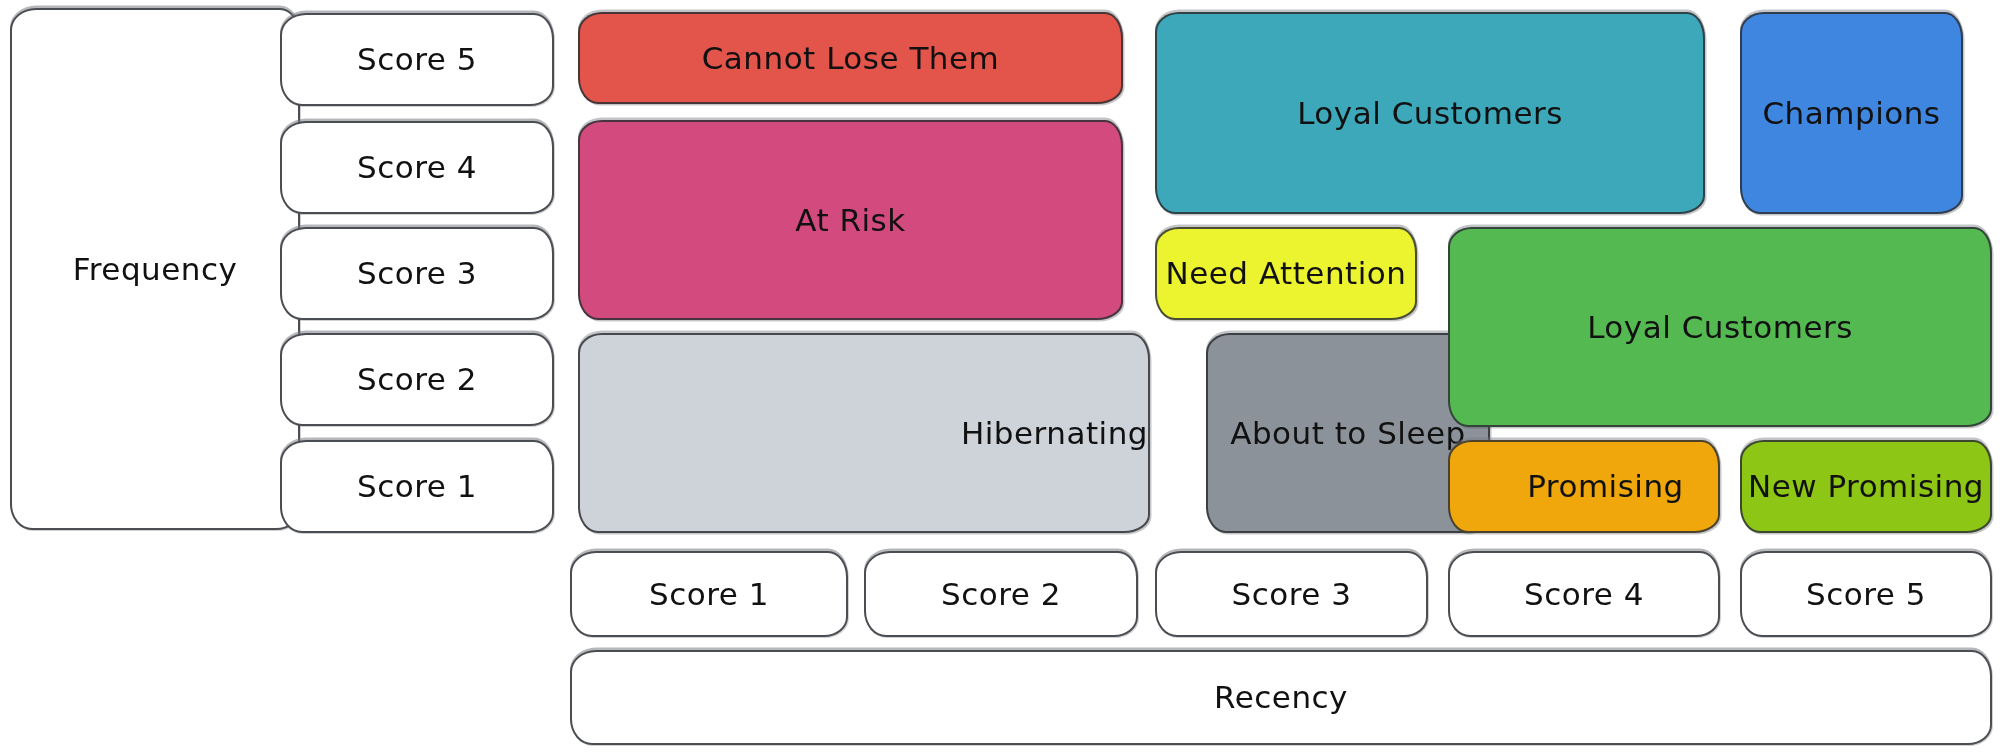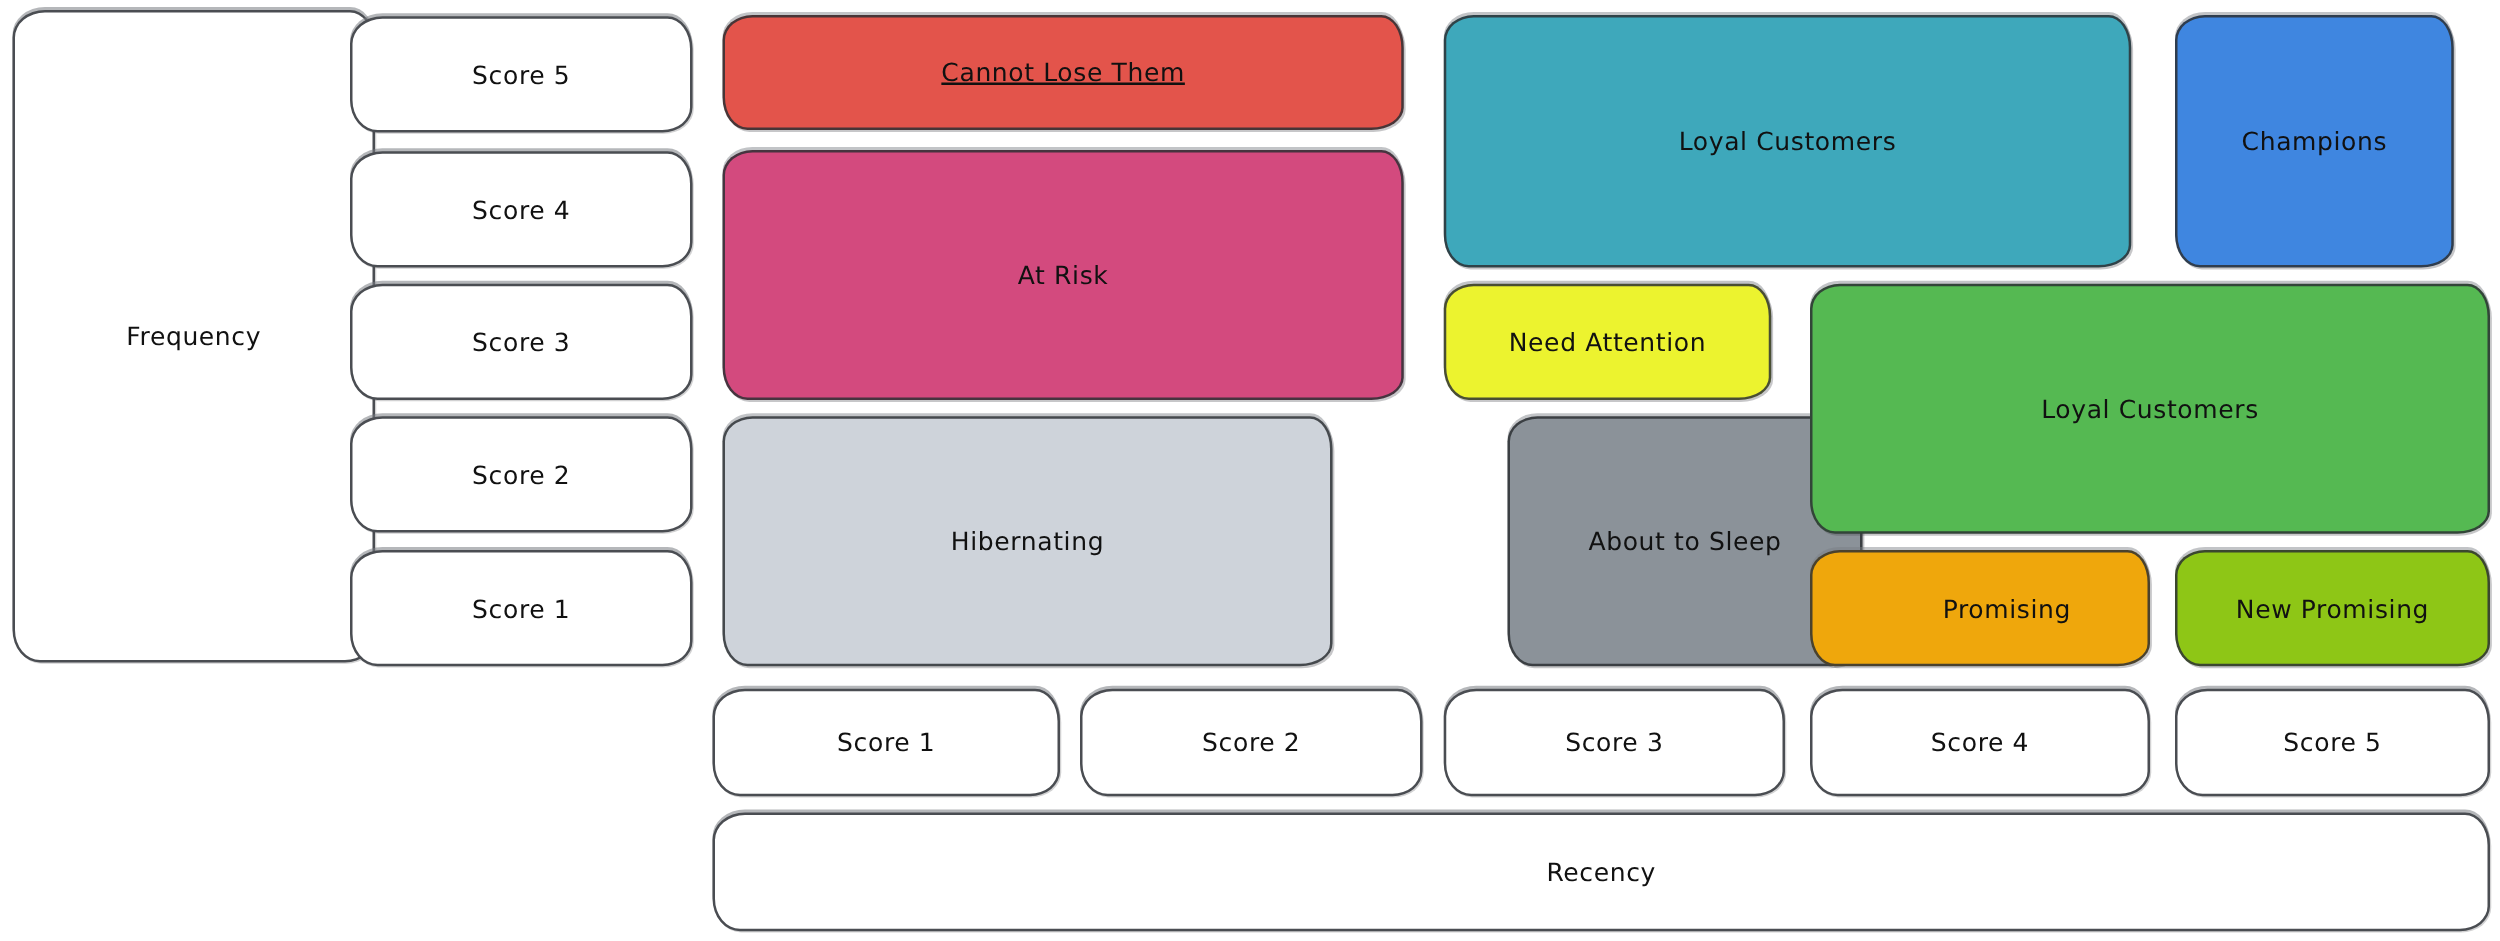--- a/index.html
+++ b/index.html
@@ -12,21 +12,21 @@
     color: #111111;
     overflow: hidden;
   }
   .box {
     position: absolute;
     display: flex;
     align-items: center;
     justify-content: center;
     text-align: center;
     box-sizing: border-box;
-    font-size: 20px;
+    font-size: 31px;
     letter-spacing: 0.5px;
     line-height: 1.1;
   }
   
   .white {
     background: #ffffff;
     border: 2px solid #4a4d52;
     border-radius: 26px 20px 24px 22px / 22px 26px 20px 26px;
     box-shadow: 0 -2.5px 0 0 rgba(120,124,130,0.55), 1px 1px 0 0 rgba(70,70,75,0.25);
   }
@@ -50,23 +50,23 @@
 
   
   .rscore { top: 551px; height: 86px; }
   .rscore-1 { left: 570px;  width: 278px; }
   .rscore-2 { left: 864px;  width: 274px; }
   .rscore-3 { left: 1155px; width: 273px; }
   .rscore-4 { left: 1448px; width: 272px; }
   .rscore-5 { left: 1740px; width: 252px; }
 
   
-  .seg-cannot-lose   { left: 578px;  top: 12px;  width: 545px; height: 92px; text-decoration: underline;  }
+  .seg-cannot-lose   { left: 578px;  top: 12px;  width: 545px; height: 92px;  }
   .seg-at-risk       { left: 578px;  top: 120px; width: 545px; height: 200px; }
-  .seg-hibernating   { left: 578px;  top: 333px; width: 488px; height: 200px; }
+  .seg-hibernating   { left: 578px;  top: 333px; width: 572px; height: 200px; justify-content: flex-end; }
   .seg-loyal-top     { left: 1155px; top: 12px;  width: 550px; height: 202px; }
   .seg-champions     { left: 1740px; top: 12px;  width: 223px; height: 202px; }
   .seg-need-attn     { left: 1155px; top: 227px; width: 262px; height: 93px;  }
   .seg-about-sleep   { left: 1206px; top: 333px; width: 284px; height: 200px; }
   .seg-loyal-mid     { left: 1448px; top: 227px; width: 544px; height: 200px; }
   .seg-promising     { left: 1448px; top: 440px; width: 272px; height: 93px; padding-left: 43px;  }
   .seg-new-customers { left: 1740px; top: 440px; width: 252px; height: 93px;  }
 </style>
 </head>
 <body>

